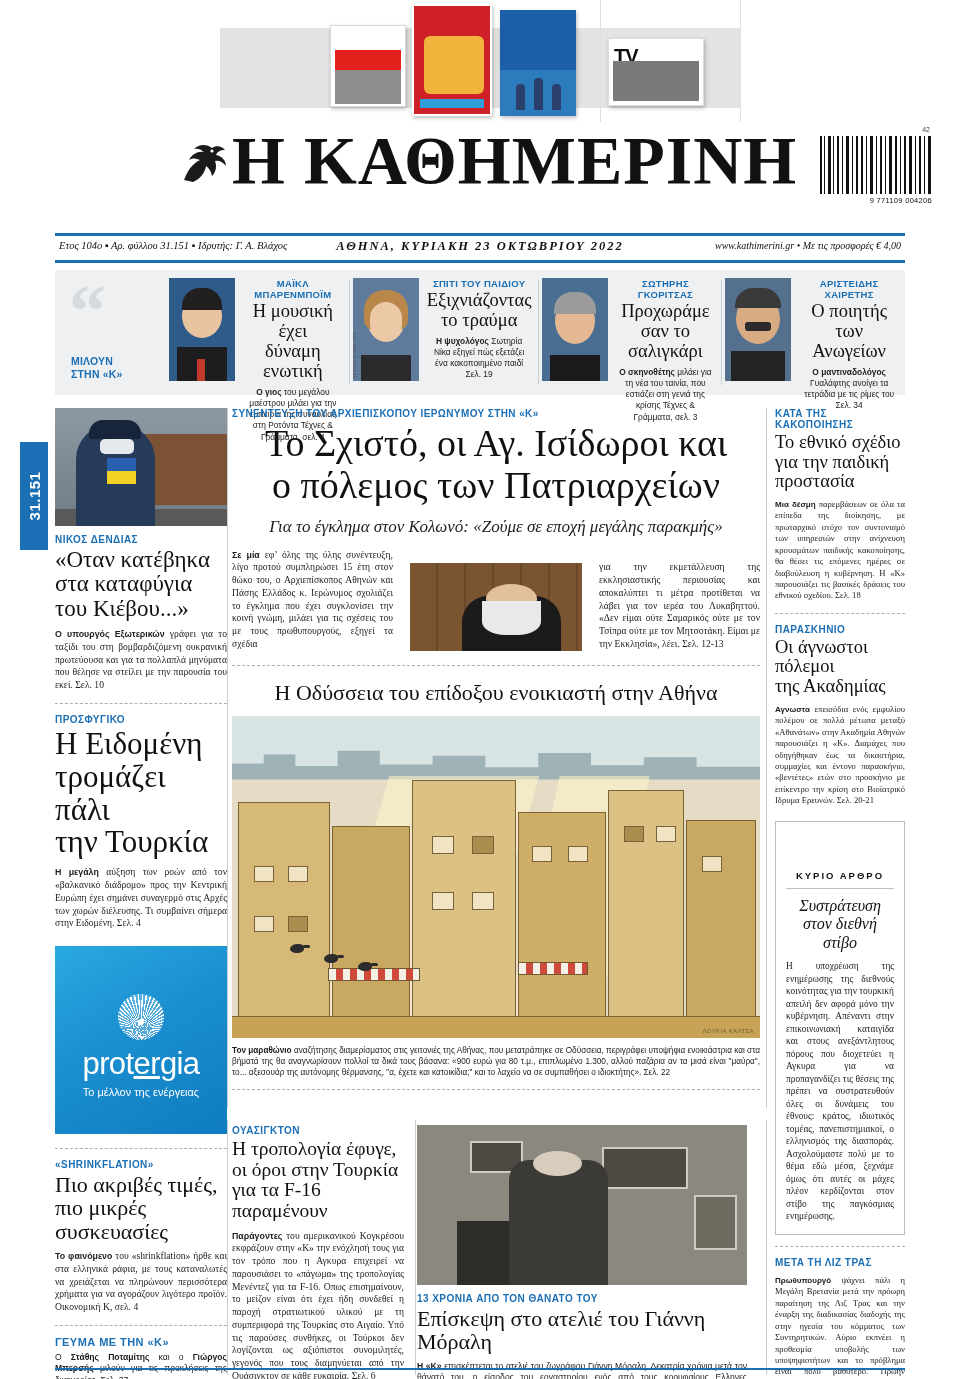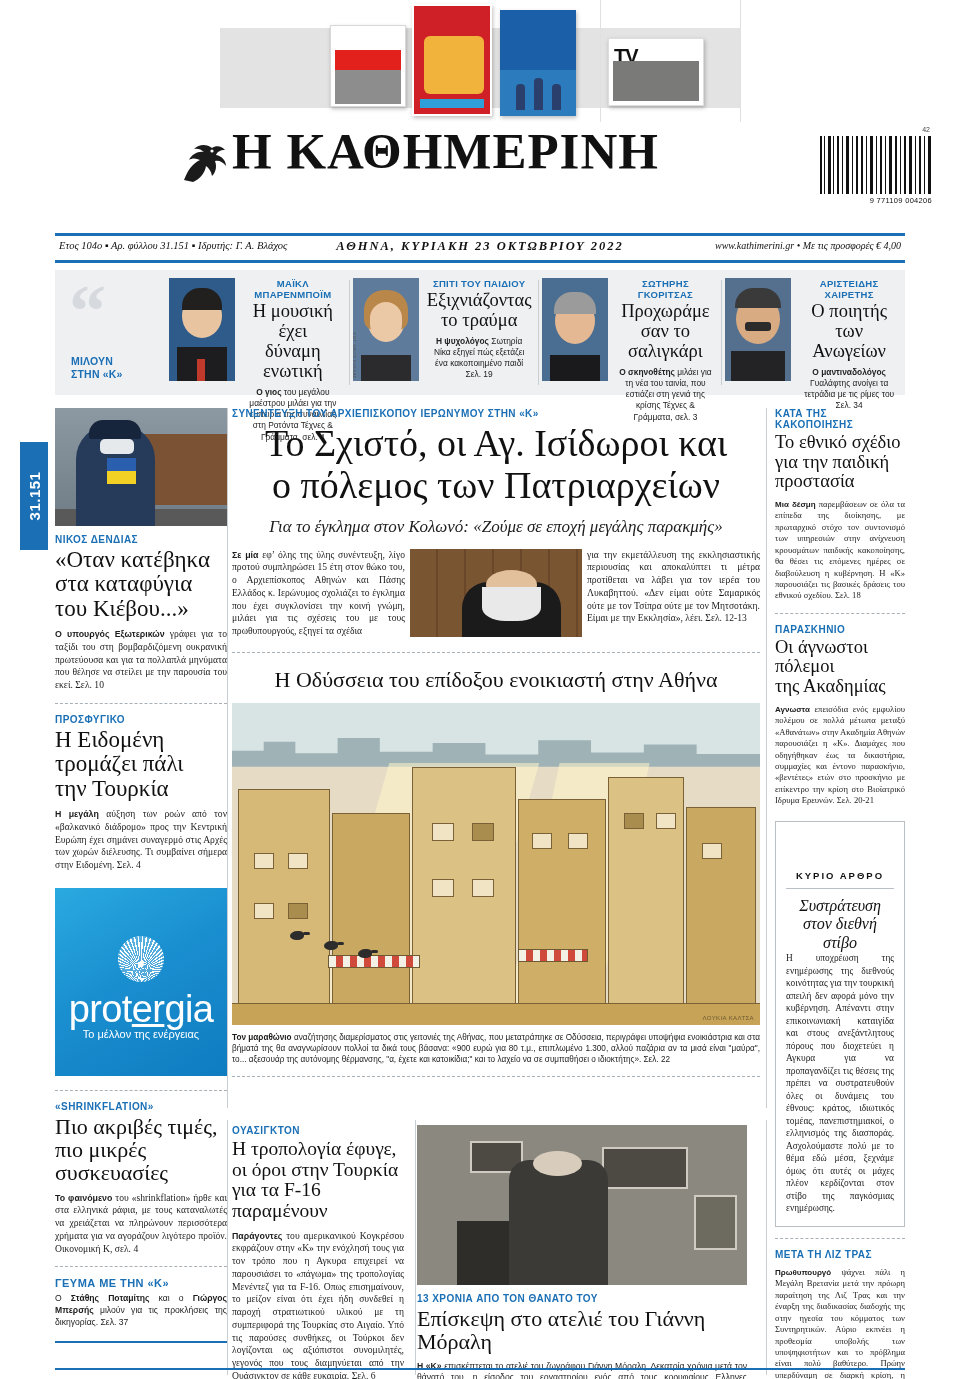--- a/index.html
+++ b/index.html
@@ -39,21 +39,21 @@
   .promo-vline { position:absolute; top:0; bottom:0; width:1px; background:#e0e0e0; }
 
   
   .masthead { position: absolute; left:0; top:118px; width:960px; height:115px; }
   .logo-bird {
     position:absolute; left:178px; top:22px; width:52px; height:48px;
   }
   .masthead-title {
     position:absolute; left:232px; top:8px;
     font-family: "Liberation Serif", serif;
-    font-size: 51px; font-weight: 700; letter-spacing: 1px; color:#111;
+    font-size: 68px; font-weight: 700; letter-spacing: 1px; color:#111;
     line-height: 1;
   }
   .masthead-sub {
     position:absolute; left:232px; top:88px; width:560px; text-align:center;
     font-family: "Liberation Serif", serif; font-size:19px; color:#1b1b1b;
   }
   .barcode { position:absolute; right:28px; top:18px; width:112px; height:58px; }
   .barcode .bar { position:absolute; top:0; bottom:0; background:#111; }
   .barcode-num { position:absolute; right:28px; top:78px; font-size:7.5px; color:#111; letter-spacing:.3px; font-family:"Liberation Sans",sans-serif;}
   .barcode-42 { position:absolute; right:30px; top:8px; font-size:7px; color:#444;}
@@ -140,36 +140,36 @@
     position:relative; color:#fff; text-align:center;
   }
   .ad-protergia .fan {
     position:absolute; left:50%; top:48px; transform:translateX(-50%);
     width:46px; height:46px; border-radius:50%;
     background: radial-gradient(circle at 50% 62%, #ffffff 0 7%, rgba(255,255,255,.0) 8%),
                 repeating-conic-gradient(from 200deg at 50% 75%, #ffffff 0deg 3deg, rgba(255,255,255,.25) 3deg 7deg);
     overflow:hidden;
   }
   .ad-protergia .brand {
-    position:absolute; left:0; right:0; top:100px; font-size:38px; letter-spacing:-.6px; font-weight:400;
+    position:absolute; left:0; right:0; top:100px; font-size:31px; letter-spacing:-.6px; font-weight:400;
   }
   .ad-protergia .brand u { text-decoration:underline; text-underline-offset:2px;}
   .ad-protergia .tag { position:absolute; left:0; right:0; top:140px; font-size:11px; }
 
   
   .mid-kicker { font-size:10px; font-weight:700; color:#1a6fb5; letter-spacing:.4px; }
   .mid-head {
     font-family:"Liberation Serif",serif; font-size:38px; line-height:1.1; color:#111;
     text-align:center; margin-top:4px;
   }
   .mid-sub {
     font-family:"Liberation Serif",serif; font-style:italic; font-size:17px; color:#1c1c1c;
     text-align:center; margin-top:10px;
   }
-  .mid-3col { display:flex; gap:5px; margin-top:12px; }
+  .mid-3col { display:flex; gap:17px; margin-top:12px;align-items:flex-end; }
   .mid-3col .c { flex:1; }
   .mid-photo-arch { width:172px; height:88px; background:#6b4a2c; position:relative; overflow:hidden;}
   .arch-wall { position:absolute; inset:0; background:repeating-linear-gradient(90deg,#7a5532 0 26px,#6a4729 26px 28px); }
   .arch-robe { position:absolute; left:30%; top:38%; right:12%; bottom:0; background:#1b1b1b; border-radius:26px 26px 0 0;}
   .arch-face { position:absolute; left:44%; top:24%; width:30%; height:34%; background:#e2c09b; border-radius:50%;}
   .arch-beard { position:absolute; left:42%; top:44%; width:34%; height:38%; background:#e9e9e9; border-radius:0 0 40% 40%;}
 
   .illus-title {
     font-family:"Liberation Serif",serif; font-size:22px; text-align:center; color:#111; margin:14px 0 10px;
   }
@@ -196,21 +196,21 @@
   .mp-frame { position:absolute; background:#4d4a44; border:2px solid #cfcbc2;}
   .mp-man { position:absolute; left:28%; top:22%; width:30%; bottom:0; background:#3b3a36; border-radius:20px 20px 0 0;}
   .mp-head { position:absolute; left:35%; top:16%; width:15%; height:16%; background:#d8cdbd; border-radius:50%;}
   .mp-chair { position:absolute; left:12%; bottom:0; width:18%; height:40%; background:#2e2d2a;}
 
   
   .editorial-box { border:1px solid #b9bfc5; padding:9px 10px 11px; margin-top:14px; }
   .ed-title { text-align:center; font-size:9.5px; font-weight:700; letter-spacing:2px; color:#111;margin-top:39px; }
   .ed-rule { border-top:1px solid #b9bfc5; margin:7px 0 8px; }
   .ed-head { font-family:"Liberation Serif",serif; font-style:italic; font-size:16px; line-height:1.16; text-align:center; color:#111; }
-  .ed-body { font-family:"Liberation Serif",serif; font-size:9.4px; line-height:1.33; text-align:justify; color:#1c1c1c; }
+  .ed-body { font-family:"Liberation Serif",serif; font-size:9.4px; line-height:1.33; text-align:justify; color:#1c1c1c; margin-top:8px;}
 
   .bottom-rule { position:absolute; left:55px; top:1368px; width:850px; height:2px; background:#1a6fb5; }
 </style>
 </head>
 <body>
 
 <div class="page">
 
   <div class="promo">
     <div class="promo-band"></div>
@@ -393,21 +393,21 @@
         <div>στα καταφύγια</div>
         <div>του Κιέβου...»</div>
       </div>
       <div class="body-s" style="margin-top:7px;"><b>Ο υπουργός Εξωτερικών</b><span> γράφει για το ταξίδι του στη βομβαρδιζόμενη ουκρανική πρωτεύουσα και για τα πολλαπλά μηνύματα που θέλησε να στείλει με την παρουσία του εκεί. Σελ. 10</span></div>
     </div>
 
     <div class="dashrule"></div>
 
     <div>
       <div class="kicker">ΠΡΟΣΦΥΓΙΚΟ</div>
-      <div class="hl-serif" style="font-size:23px;">
+      <div class="hl-serif" style="font-size:31px;">
         <div>Η Ειδομένη</div>
         <div>τρομάζει πάλι</div>
         <div>την Τουρκία</div>
       </div>
       <div class="body-s" style="margin-top:7px;"><b>Η μεγάλη</b><span> αύξηση των ροών από τον «βαλκανικό διάδρομο» προς την Κεντρική Ευρώπη έχει σημάνει συναγερμό στις Αρχές των χωρών διέλευσης. Τι συμβαίνει σήμερα στην Ειδομένη. Σελ. 4</span></div>
     </div>
 
     <div style="height:16px;"></div>
 
     <div class="ad-protergia">

